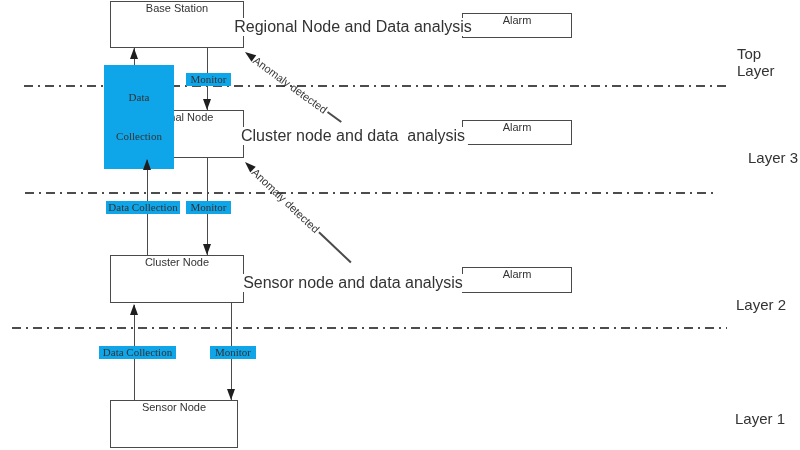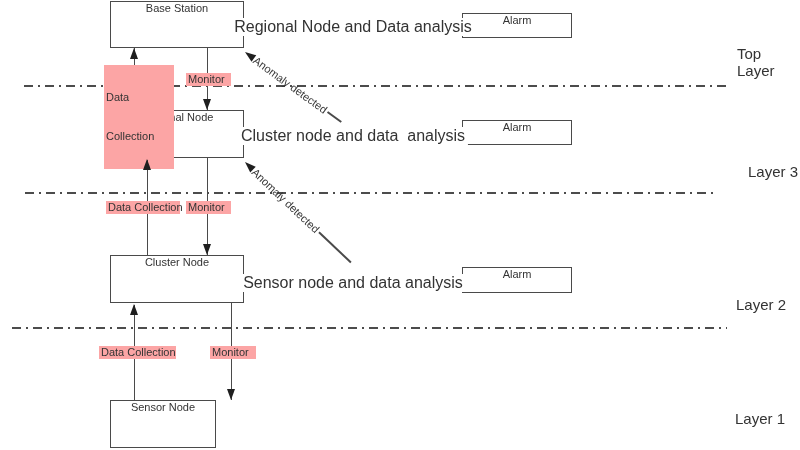--- a/index.html
+++ b/index.html
@@ -46,25 +46,26 @@
   .arrow-right {
     position: absolute; width: 0; height: 0;
     border-top: 4.5px solid transparent;
     border-bottom: 4.5px solid transparent;
     border-left: 11px solid #1f1f1f;
   }
   .lbl {
     position: absolute;
     font-size: 11px;
     color: #333333;
-    background: #fca5a5;
-    text-align: left;
+    background: #0ea5e9;
+    text-align: center;
     line-height: 13px;
     padding: 0 2px;
     white-space: pre;
+    font-family: Liberation Serif, serif;
   }
   .flow {
     position: absolute;
     height: 12px;
   }
   .flow .hline { top: 5px; left: 0; right: 0; }
   .flow .arrow-right { right: 0; top: 1.5px; }
   .flow .flow-label {
     position: absolute;
     top: 0;
@@ -110,21 +111,21 @@
 
   <div class="box" style="left:110px; top:1px; width:134px; height:47px;">
     <span>Base Station</span>
   </div>
   <div class="box" style="left:110px; top:110px; width:134px; height:48px;">
     <span>Regional Node</span>
   </div>
   <div class="box" style="left:110px; top:255px; width:134px; height:48px;">
     <span>Cluster Node</span>
   </div>
-  <div class="box" style="left:110px; top:400px; width:106px; height:48px;">
+  <div class="box" style="left:110px; top:400px; width:128px; height:48px;">
     <span>Sensor Node</span>
   </div>
 
   <div class="box" style="left:462px; top:13px; width:110px; height:25px;">
     <span>Alarm</span>
   </div>
   <div class="box" style="left:462px; top:120px; width:110px; height:25px;">
     <span>Alarm</span>
   </div>
   <div class="box" style="left:462px; top:267px; width:110px; height:26px;">
@@ -176,17 +177,17 @@
     <span class="anomaly-label">Anomaly detected</span>
     <div class="tail"></div>
   </div>
   <div class="anomaly" style="left:245px; top:156px; width:146px; transform:rotate(43.5deg);">
     <div class="tri"></div>
     <span class="anomaly-label">Anomaly detected</span>
     <div class="tail"></div>
   </div>
 
   <div class="layer-label" style="left:737px; top:45px;">Top Layer</div>
-  <div class="layer-label" style="left:736px; top:163px;padding-left:12px;">Layer 3</div>
+  <div class="layer-label" style="left:736px; top:149px;padding-left:12px;">Layer 3</div>
   <div class="layer-label" style="left:736px; top:296px;">Layer 2</div>
   <div class="layer-label" style="left:735px; top:410px;">Layer 1</div>
 
 </div>
 
 </body></html>

